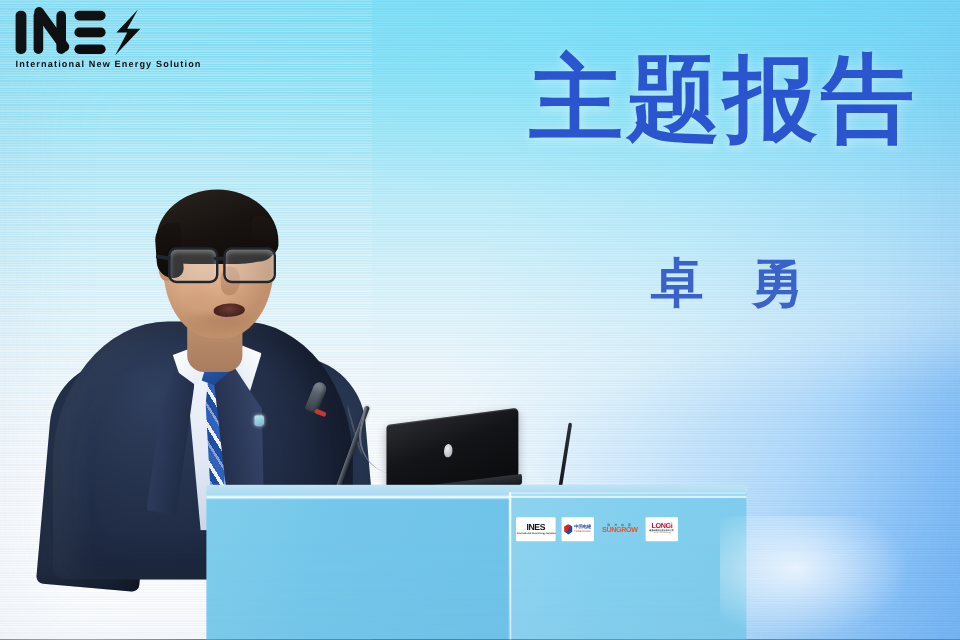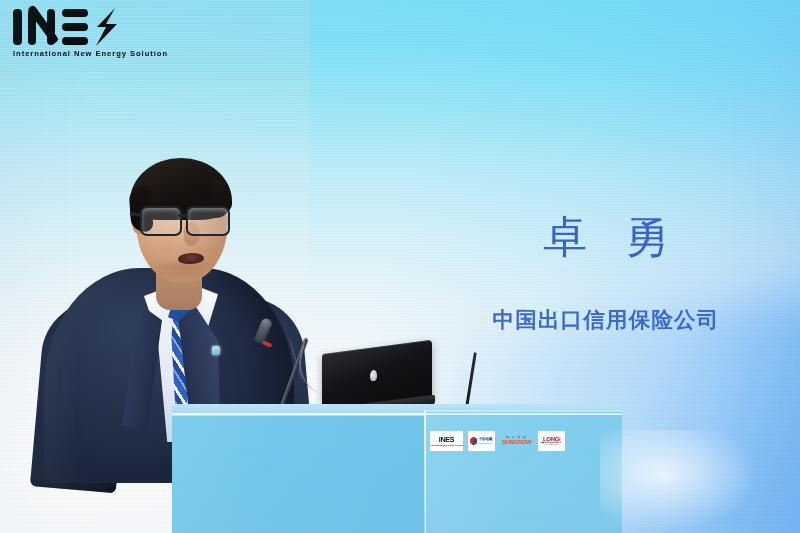--- a/index.html
+++ b/index.html
@@ -96,21 +96,21 @@
   .slide-title{
     position:absolute;left:438px;top:44px;width:330px;
     font-family:"DejaVu Sans","Liberation Sans",sans-serif;
     font-size:78px;font-weight:700;line-height:1.02;
     color:#2a55cf;letter-spacing:3px;text-align:center;
     text-shadow:0 2px 10px rgba(255,255,255,0.45);
   }
   .slide-name{
     position:absolute;left:470px;top:214px;width:272px;
     font-family:"DejaVu Sans","Liberation Sans",sans-serif;
-    font-size:44px;font-weight:400;line-height:1.05;
+    font-size:44px;font-weight:700;line-height:1.05;
     color:#3a62c8;letter-spacing:12px;text-align:center;
     text-indent:12px;
   }
   .slide-org{
     position:absolute;left:456px;top:303px;width:300px;
     font-family:"DejaVu Sans","Liberation Sans",sans-serif;
     font-size:21.5px;font-weight:600;line-height:1.62;
     color:#3b69cc;letter-spacing:1.2px;text-align:center;
   }
   .slide-org div{white-space:nowrap;}
@@ -411,23 +411,23 @@
       </span>
       <span class="bl-s">
         <svg width="26" height="38" viewBox="0 0 26 38" aria-hidden="true">
           <path d="M22 0 L4 19 L13 19 L3 38 L24 16 L13 16 Z" fill="#0a0a0a"></path>
         </svg>
       </span>
     </div>
     <div class="brand-tag">International New Energy Solution</div>
   </div>
 
+  <div class="slide-title">主题报告</div>
   <div class="slide-name">卓 勇</div>
   <div class="slide-org">
-    <div>中国出口信用保险公司</div>
   </div>
 
   <div class="speaker">
     <div class="shoulder-l"></div>
     <div class="shoulder-r"></div>
     <div class="body-torso"></div>
     <div class="shirt"></div>
     <div class="tie"></div>
     <div class="tie-knot"></div>
     <div class="collar-l"></div>

